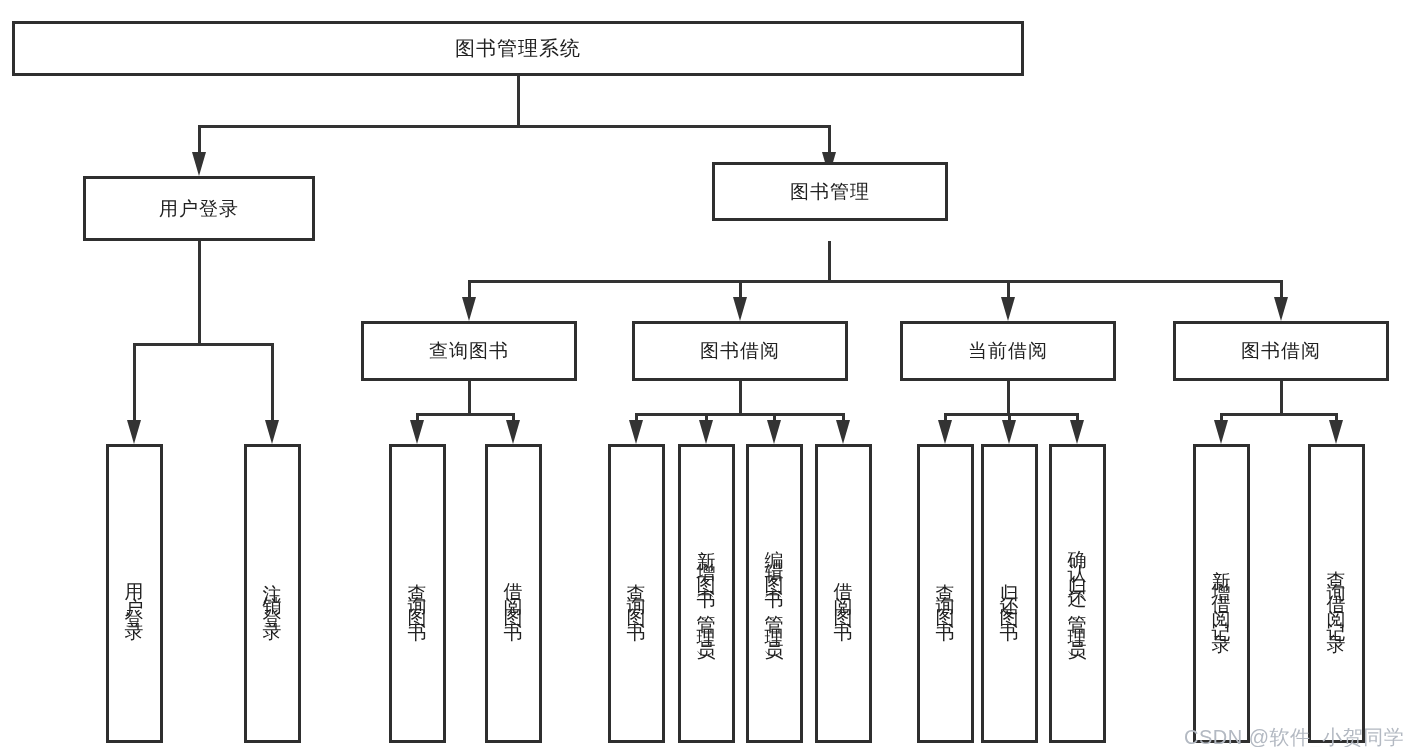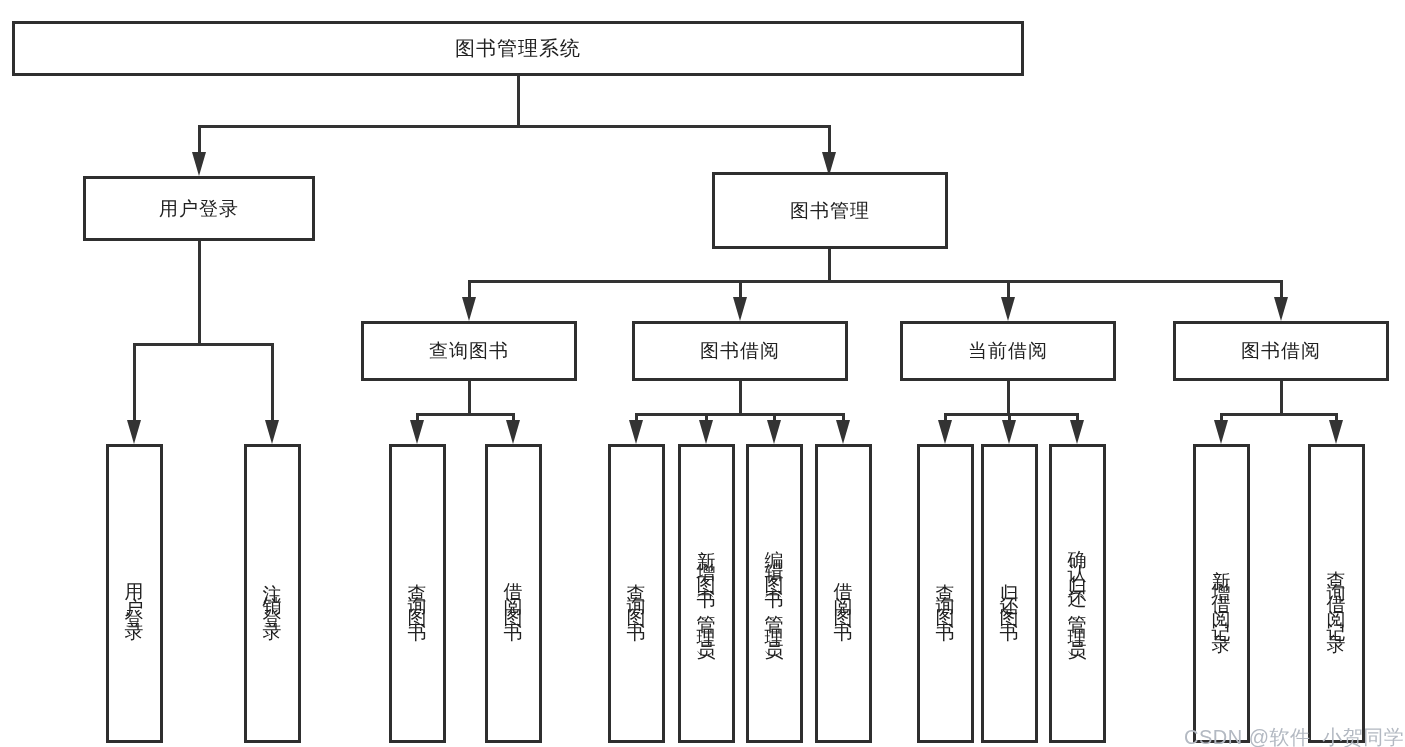--- a/index.html
+++ b/index.html
@@ -60,21 +60,21 @@
 
 <div class="canvas">
 
   <div class="node title" style="left:12px;top:13px;width:1012px;height:55px;">
     <span>图书管理系统</span>
   </div>
 
   <div class="node" style="left:83px;top:168px;width:232px;height:65px;">
     <span>用户登录</span>
   </div>
-  <div class="node" style="left:712px;top:164px;width:236px;height:77px;font-family:Liberation Mono, monospace;">
+  <div class="node" style="left:712px;top:154px;width:236px;height:59px;font-family:Liberation Mono, monospace;">
     <span>图书管理</span>
   </div>
 
   <div class="node" style="left:361px;top:313px;width:216px;height:60px;">
     <span>查询图书</span>
   </div>
   <div class="node" style="left:632px;top:313px;width:216px;height:60px;">
     <span>图书借阅</span>
   </div>
   <div class="node" style="left:900px;top:313px;width:216px;height:60px;">

